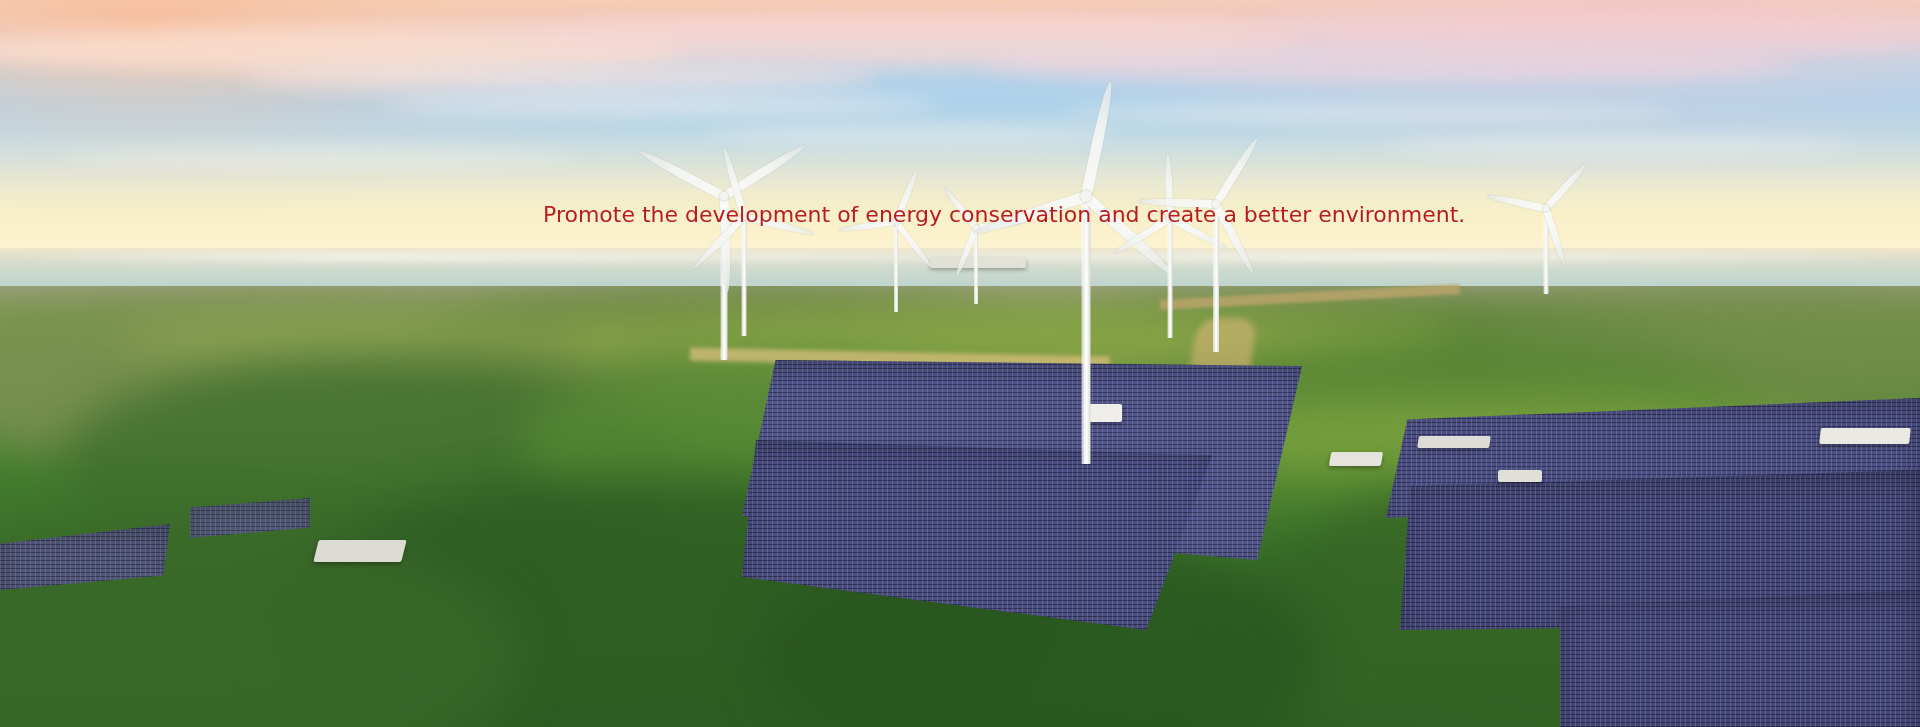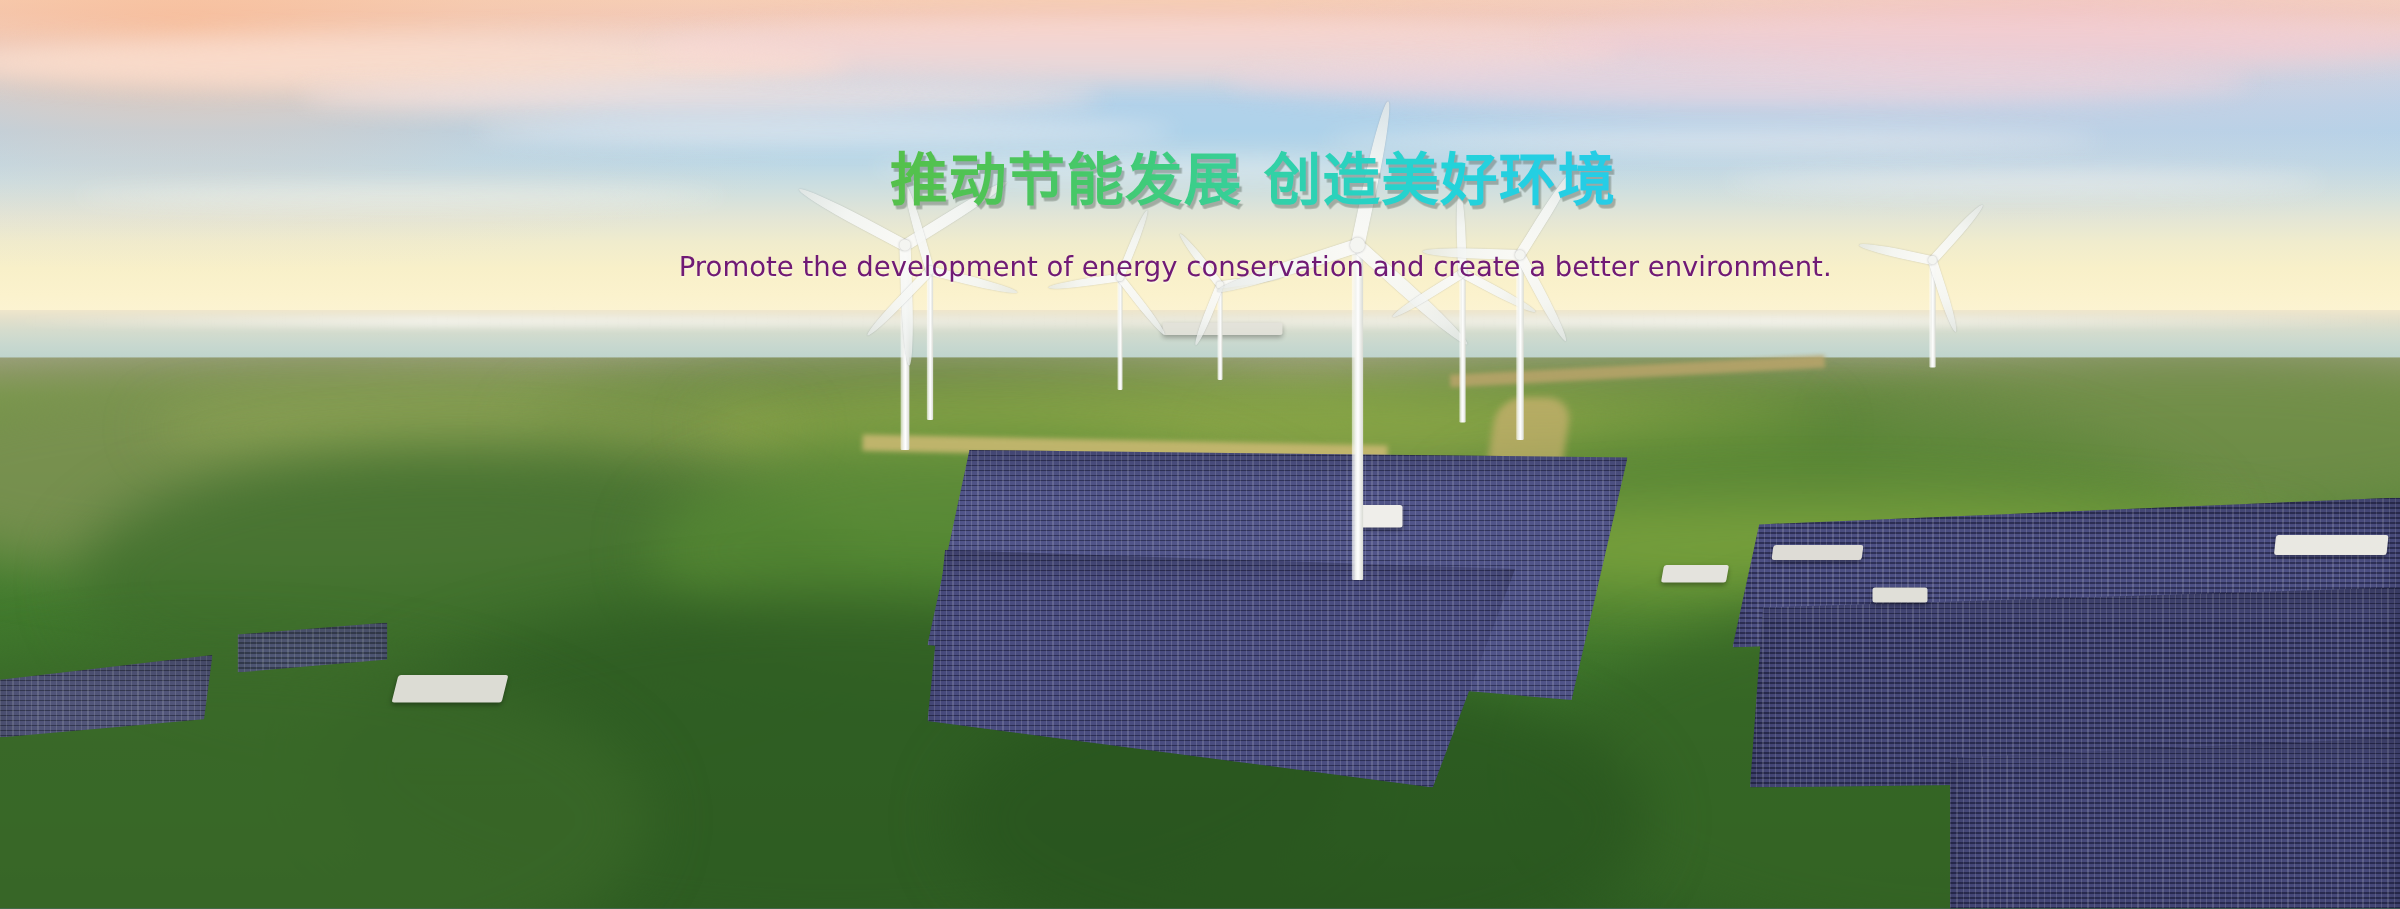--- a/index.html
+++ b/index.html
@@ -326,21 +326,21 @@
   }
 
   .subtitle {
     position: absolute;
     left: 543px;
     top: 201px;
     font-size: 22px;
     line-height: 28px;
     font-weight: 400;
     white-space: nowrap;
-    color: #701a75;
+    color: #b91c1c;
     font-family: "DejaVu Sans", "Liberation Sans", sans-serif;
     text-shadow: 0 1px 1px rgba(255,255,255,0.45);
   }
 </style>
 </head>
 <body>
 
 <div class="banner">
 
   <div class="sky">
@@ -451,17 +451,16 @@
       </div>
       <div class="turbine" style="left: 1486px; top: 208px; width: 120px; height: 86px;">
         <div class="tower" style="width: 5px; height: 86px;"></div>
         <div class="blade" style="width: 60px; height: 7px; margin-top: -3.5px; transform: rotate(-48deg);"></div>
         <div class="blade" style="width: 60px; height: 7px; margin-top: -3.5px; transform: rotate(72deg);"></div>
         <div class="blade" style="width: 60px; height: 7px; margin-top: -3.5px; transform: rotate(192deg);"></div>
         <div class="hub" style="width: 7px; height: 7px;"></div>
       </div>
     </div>
 
-  <div class="headline">推动节能发展 创造美好环境</div>
 
   <div class="subtitle">Promote the development of energy conservation and create a better environment.</div>
 
 </div>
 
 </body></html>

